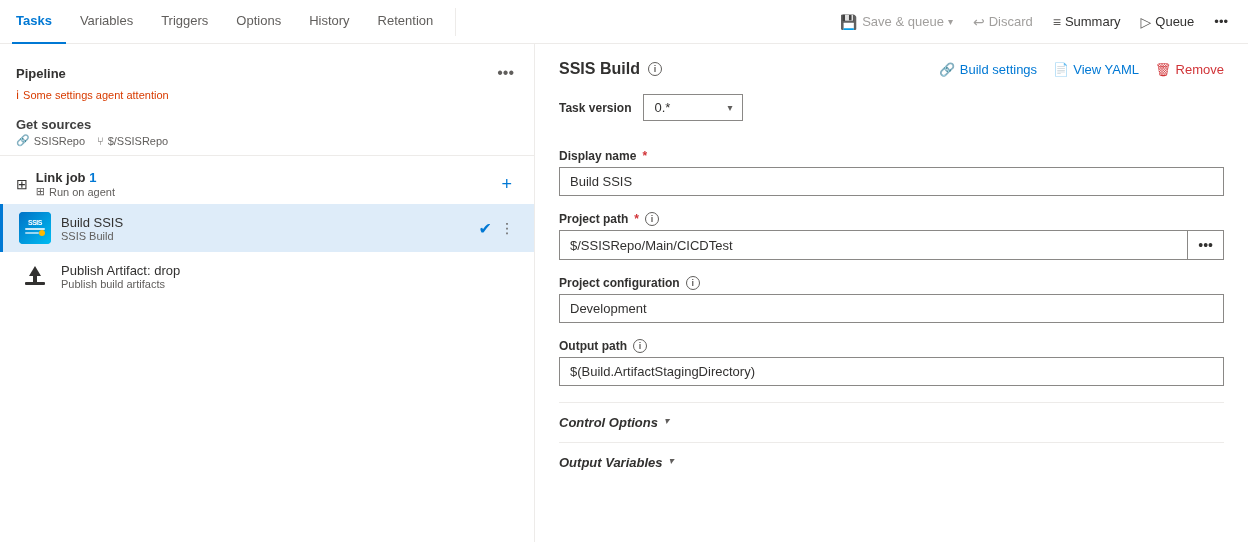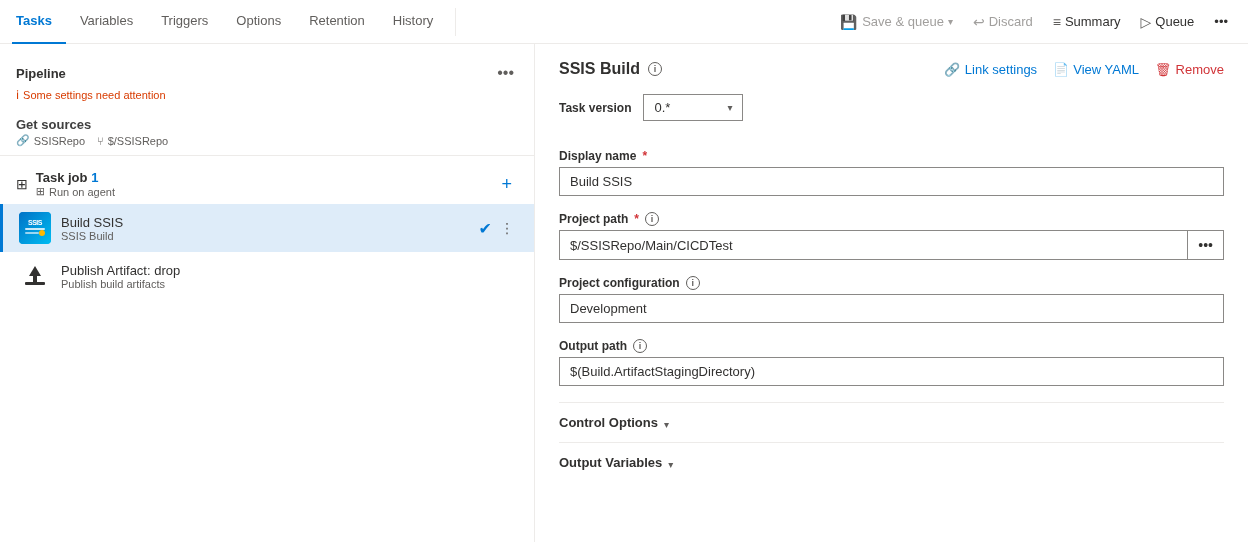--- a/index.html
+++ b/index.html
@@ -153,21 +153,21 @@
     .input-with-btn { display: flex; gap: 0; }
     .input-with-btn .form-input { flex: 1; }
     .input-ellipsis-btn {
       border: 1px solid #8a8886; border-left: none; background: #fff;
       padding: 6px 10px; cursor: pointer; color: #323130; font-size: 14px;
     }
 
     
     .collapsible-section {
       border-top: 1px solid #edebe9; padding: 12px 0;
-      display: flex; align-items: flex-end; gap: 6px; cursor: pointer;
+      display: flex; align-items: flex-start; gap: 6px; cursor: pointer; font-style: italic;
     }
     .collapsible-label { font-size: 13px; font-weight: 600; color: #323130; }
     .chevron-icon { font-size: 10px; color: #605e5c; }
   </style>
 </head>
 <body>
 
 <div class="top-nav">
   <div class="nav-tabs">
     <div class="nav-tab active">
@@ -176,24 +176,24 @@
     <div class="nav-tab">
       <span>Variables</span>
     </div>
     <div class="nav-tab">
       <span>Triggers</span>
     </div>
     <div class="nav-tab">
       <span>Options</span>
     </div>
     <div class="nav-tab">
+      <span>History</span>
+    </div>
+    <div class="nav-tab">
       <span>Retention</span>
-    </div>
-    <div class="nav-tab">
-      <span>History</span>
     </div>
   </div>
   <div class="nav-divider"></div>
   <div class="nav-actions">
     <button class="nav-action-btn disabled">
       <span class="icon">💾</span>
       <span>Save &amp; queue</span>
       <span style="font-size:10px;">▾</span>
     </button>
     <button class="nav-action-btn disabled">
@@ -217,21 +217,21 @@
 <div class="main-layout">
 
   <div class="left-panel">
 
     <div class="pipeline-header">
       <span class="pipeline-title">Pipeline</span>
       <button class="three-dots-btn">•••</button>
     </div>
     <div class="pipeline-warning">
       <span class="warning-icon">ℹ</span>
-      <span>Some settings need attention</span>
+      <span>Some settings agent attention</span>
     </div>
 
     <div class="get-sources-section">
       <div class="get-sources-title">Get sources</div>
       <div class="get-sources-meta">
         <div class="meta-item">
           <span style="color:#605e5c;">🔗</span>
           <span>SSISRepo</span>
         </div>
         <div class="meta-item">
@@ -239,21 +239,21 @@
           <span>$/SSISRepo</span>
         </div>
       </div>
     </div>
 
     <div class="agent-job-header">
       <div class="agent-job-left">
         <div style="font-size:14px;">⊞</div>
         <div>
           <div class="agent-job-title">
-            <span>Task job </span><span class="blue" style="color:#0078d4; cursor:pointer;">1</span>
+            <span>Link job </span><span class="blue" style="color:#0078d4; cursor:pointer;">1</span>
           </div>
           <div class="agent-job-sub">
             <span>⊞</span>
             <span>Run on agent</span>
           </div>
         </div>
       </div>
       <button class="add-btn">+</button>
     </div>
 
@@ -303,21 +303,21 @@
   <div class="right-panel">
 
     <div class="right-panel-header">
       <div class="right-title">
         <span>SSIS Build</span>
         <span class="info-icon">i</span>
       </div>
       <div class="right-actions">
         <a class="right-action-link">
           <span>🔗</span>
-          <span>Link settings</span>
+          <span>Build settings</span>
         </a>
         <a class="right-action-link">
           <span>📄</span>
           <span>View YAML</span>
         </a>
         <a class="right-action-link danger">
           <span>🗑</span>
           <span>Remove</span>
         </a>
       </div>

